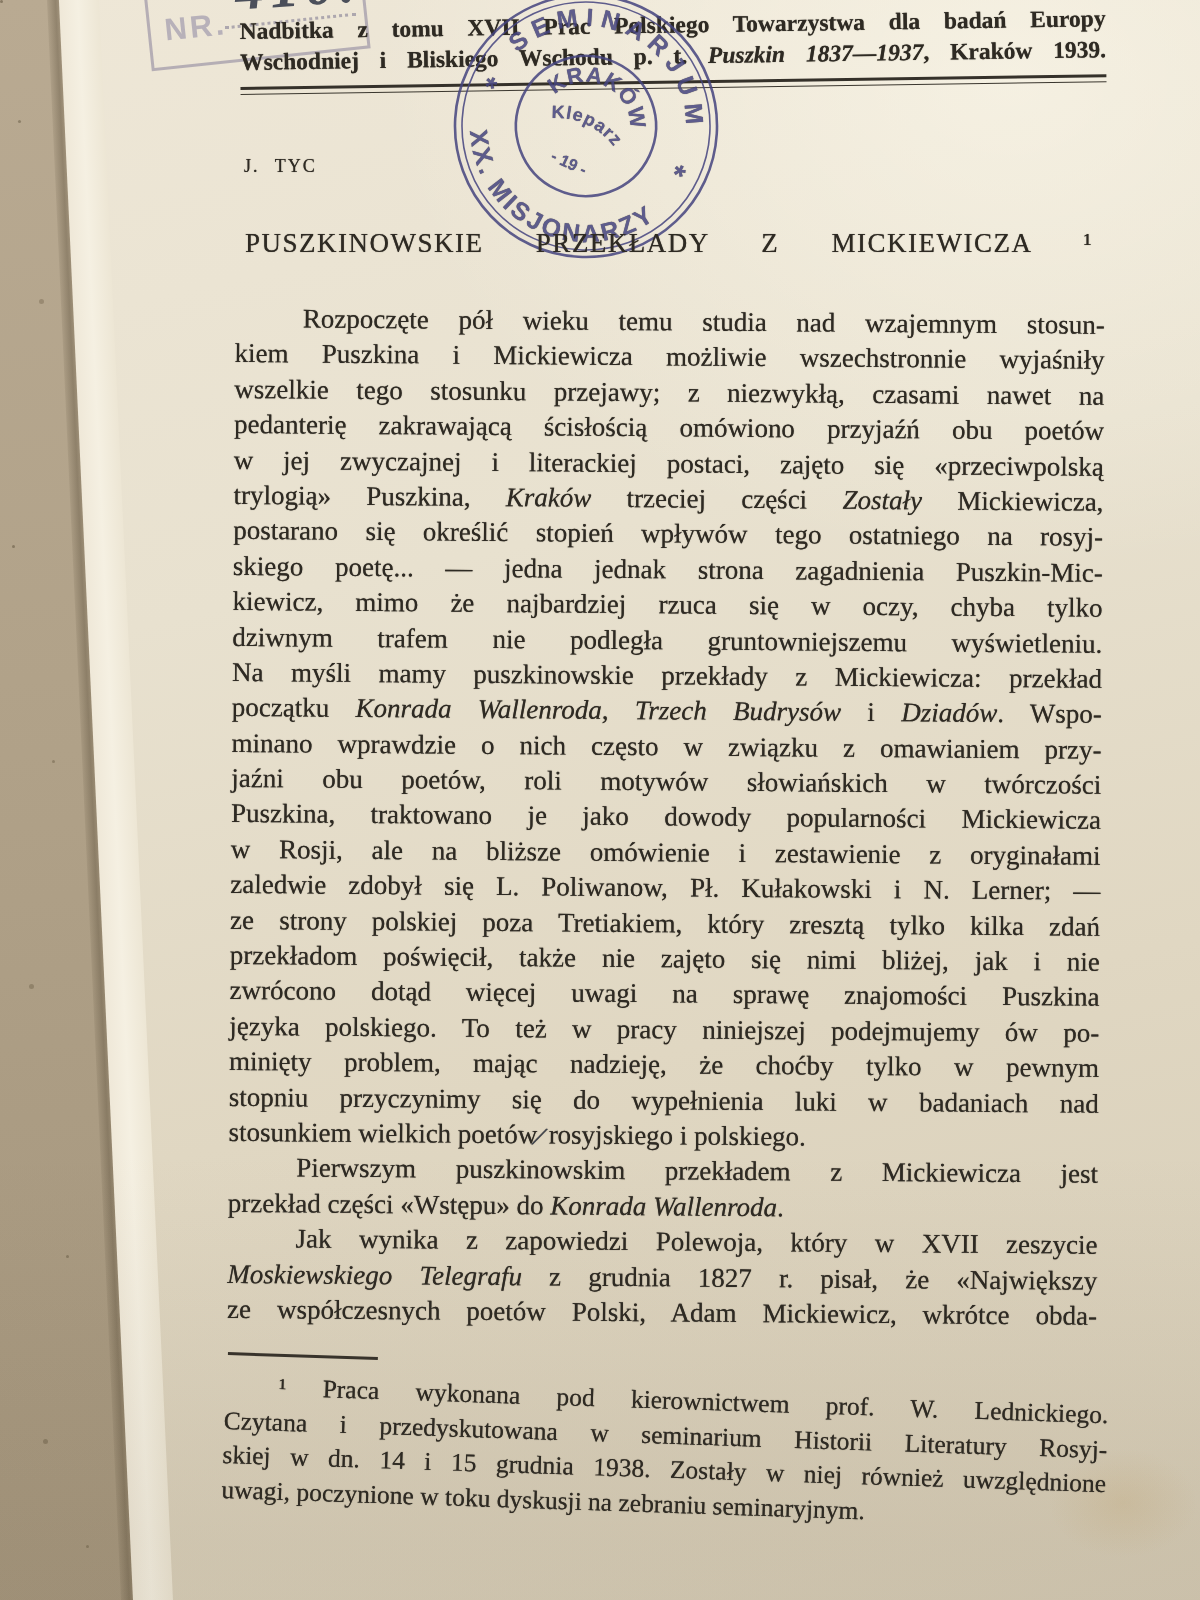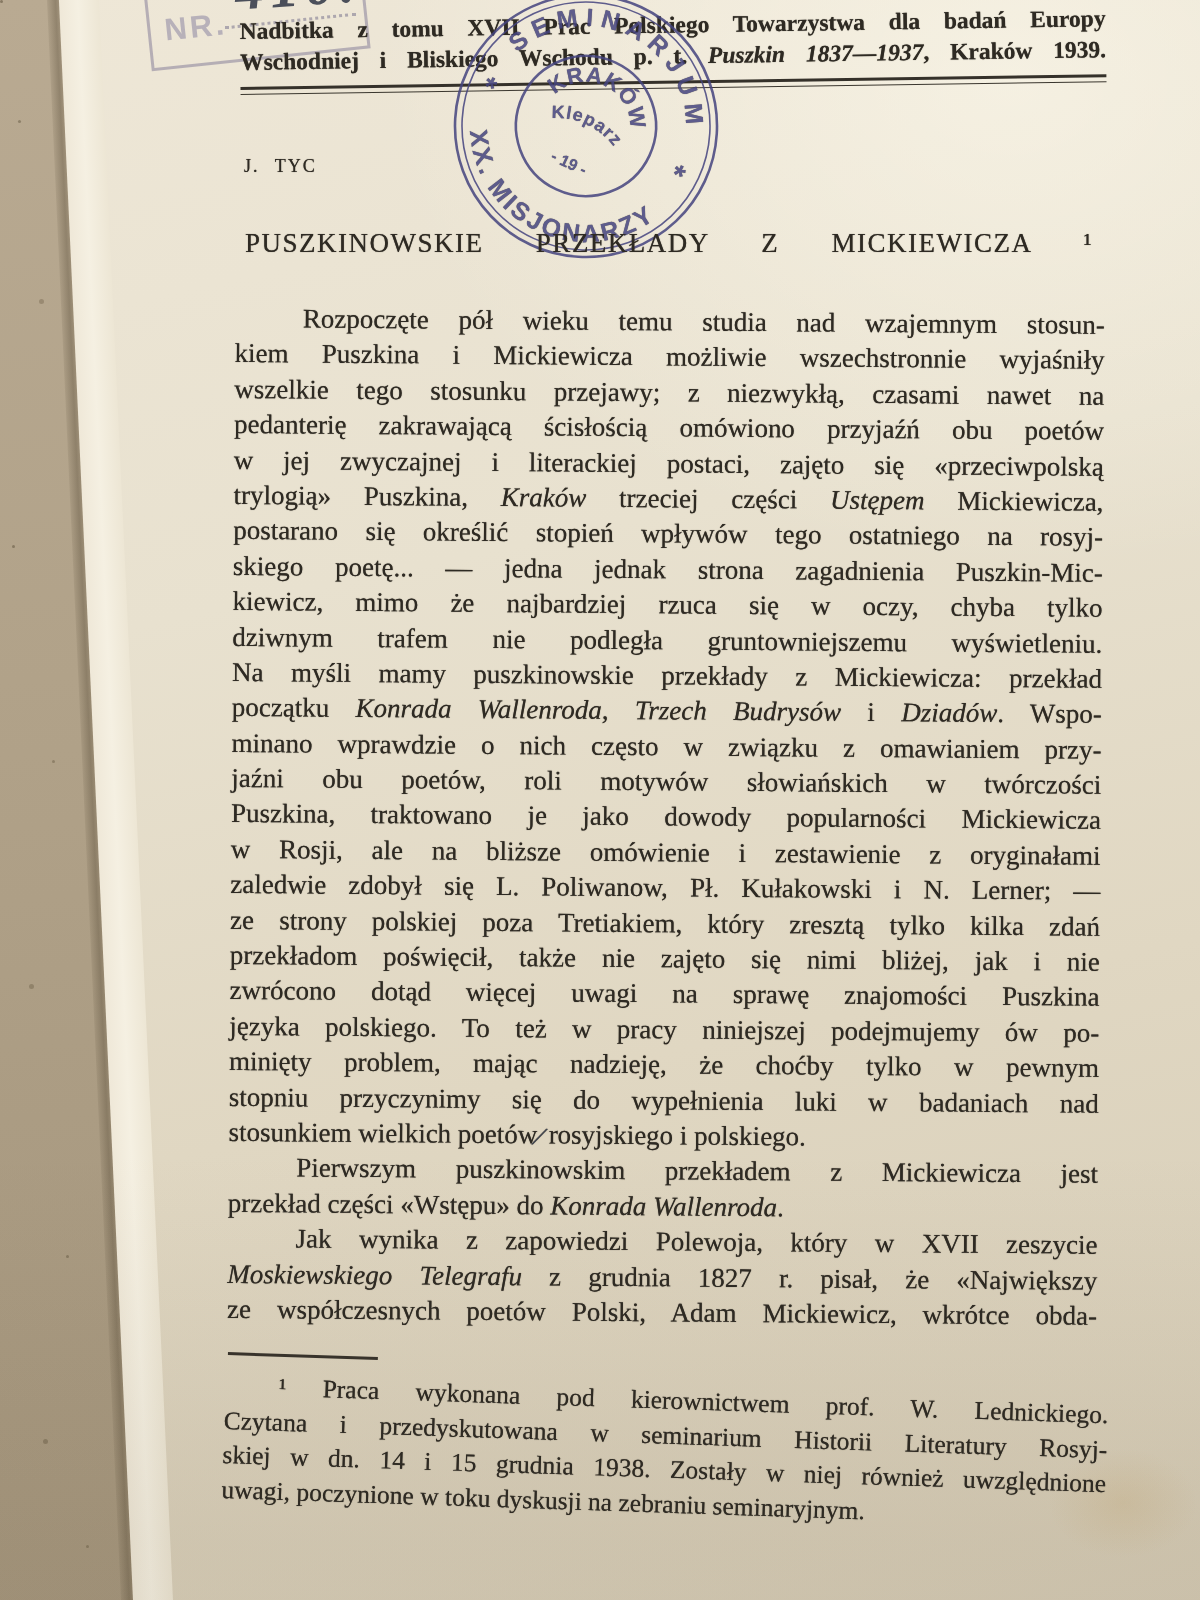--- a/index.html
+++ b/index.html
@@ -120,21 +120,21 @@
 
   <div class="author">J. TYC</div>
   <div class="title">PUSZKINOWSKIE PRZEKŁADY Z MICKIEWICZA ¹</div>
 
   <div class="bodytext">
       <div class="bln ind">Rozpoczęte pół wieku temu studia nad wzajemnym stosun-</div>
       <div class="bln">kiem Puszkina i Mickiewicza możliwie wszechstronnie wyjaśniły</div>
       <div class="bln">wszelkie tego stosunku przejawy; z niezwykłą, czasami nawet na</div>
       <div class="bln">pedanterię zakrawającą ścisłością omówiono przyjaźń obu poetów</div>
       <div class="bln">w jej zwyczajnej i literackiej postaci, zajęto się «przeciwpolską</div>
-      <div class="bln">trylogią» Puszkina, <i>Kraków</i> trzeciej części <i>Ustępem</i> Mickiewicza,</div>
+      <div class="bln">trylogią» Puszkina, <i>Kraków</i> trzeciej części <i>Zostały</i> Mickiewicza,</div>
       <div class="bln">postarano się określić stopień wpływów tego ostatniego na rosyj-</div>
       <div class="bln">skiego poetę... — jedna jednak strona zagadnienia Puszkin-Mic-</div>
       <div class="bln">kiewicz, mimo że najbardziej rzuca się w oczy, chyba tylko</div>
       <div class="bln">dziwnym trafem nie podległa gruntowniejszemu wyświetleniu.</div>
       <div class="bln">Na myśli mamy puszkinowskie przekłady z Mickiewicza: przekład</div>
       <div class="bln">początku <i>Konrada Wallenroda, Trzech Budrysów</i> i <i>Dziadów</i>. Wspo-</div>
       <div class="bln">minano wprawdzie o nich często w związku z omawianiem przy-</div>
       <div class="bln">jaźni obu poetów, roli motywów słowiańskich w twórczości</div>
       <div class="bln">Puszkina, traktowano je jako dowody popularności Mickiewicza</div>
       <div class="bln">w Rosji, ale na bliższe omówienie i zestawienie z oryginałami</div>

